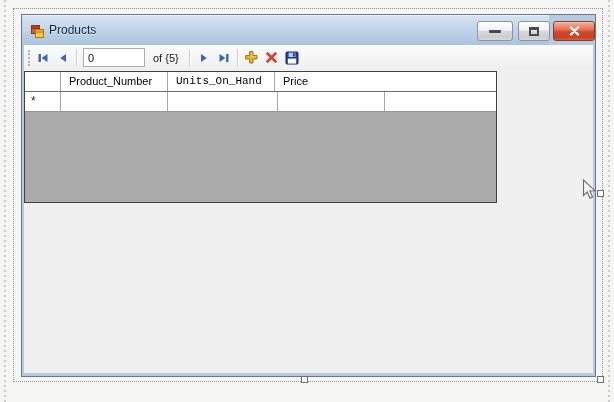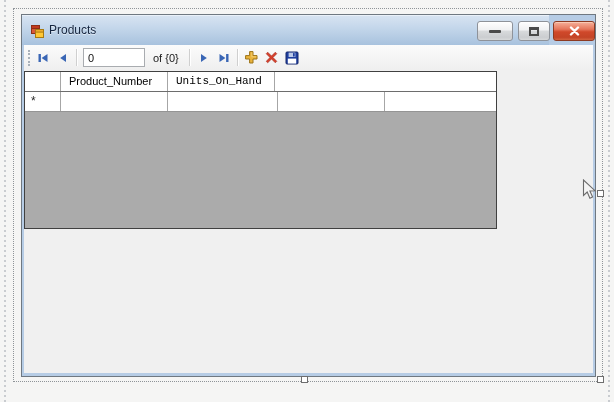--- a/index.html
+++ b/index.html
@@ -47,21 +47,21 @@
     display:flex;align-items:center;padding-left:2px;box-sizing:border-box;}
   .grip{width:0;height:16px;border-left:2px dotted #A9B1BA;margin:0 3px 0 2px;}
   .tb-btn{width:20px;height:20px;display:flex;align-items:center;justify-content:center;
     border-radius:2px;}
   .tb-sep{width:0;height:17px;border-left:1px solid #CFCFCF;border-right:1px solid #FFFFFF;margin:0 3px;}
   .pos-input{width:52px;height:17px;border:1px solid #A9ACB0;background:#FFFFFF;
     font-family:"Liberation Sans",sans-serif;font-size:11px;padding:0 4px;margin:0 2px;color:#111;}
   .count-label{font-size:11px;color:#1A1A1A;padding:0 7px 0 6px;white-space:pre;}
 
   
-  .grid{position:absolute;left:0;top:26px;width:473px;height:158px;box-sizing:border-box;
+  .grid{position:absolute;left:0;top:26px;width:473px;height:132px;box-sizing:border-box;
     border:1px solid #404040;background:#ABABAB;}
   .grid-row{display:flex;background:#FFFFFF;height:20px;box-sizing:border-box;}
   .grid-header{border-bottom:1px solid #6D6D6D;}
   .grid-newrow{border-bottom:1px solid #949494;}
   .cell{box-sizing:border-box;height:100%;border-right:1px solid #A6A6A6;
     font-size:11px;line-height:19px;color:#000;padding-left:8px;overflow:hidden;white-space:nowrap;}
   .c-rh{width:36px;padding-left:6px;font-size:12px;color:#2B2B2B;}
   .c-0{width:107px;} .c-1{width:110px;} .c-2{width:107px;font-family:Liberation Mono, monospace;} .c-3{width:111px;border-right:none;}
 
   
@@ -118,21 +118,21 @@
         </span>
         <span class="tb-btn">
           <svg width="14" height="14" viewBox="0 0 14 14">
             <path d="M10 3 L4.2 7 L10 11 Z" fill="#3A66B5"></path>
           </svg>
         </span>
 
         <span class="tb-sep"></span>
 
         <input class="pos-input" value="0" style="">
-        <span class="count-label">of {0}</span>
+        <span class="count-label">of {5}</span>
 
         <span class="tb-sep"></span>
 
         <span class="tb-btn">
           <svg width="14" height="14" viewBox="0 0 14 14">
             <path d="M4 3 L9.8 7 L4 11 Z" fill="#3A66B5"></path>
           </svg>
         </span>
         <span class="tb-btn">
           <svg width="14" height="14" viewBox="0 0 14 14">
@@ -162,20 +162,21 @@
             <rect x="2.8" y="7.6" width="8.4" height="5" fill="#FFFFFF"></rect>
           </svg>
         </span>
       </div>
 
       <div class="grid">
         <div class="grid-row grid-header">
           <div class="cell c-rh"></div>
           <div class="cell c-0">Product_Number</div>
           <div class="cell c-2">Units_On_Hand</div>
+          <div class="cell c-3">Price</div>
         </div>
         <div class="grid-row grid-newrow">
           <div class="cell c-rh">*</div>
           <div class="cell c-0"></div>
           <div class="cell c-1"></div>
           <div class="cell c-2"></div>
           <div class="cell c-3"></div>
         </div>
       </div>
 

